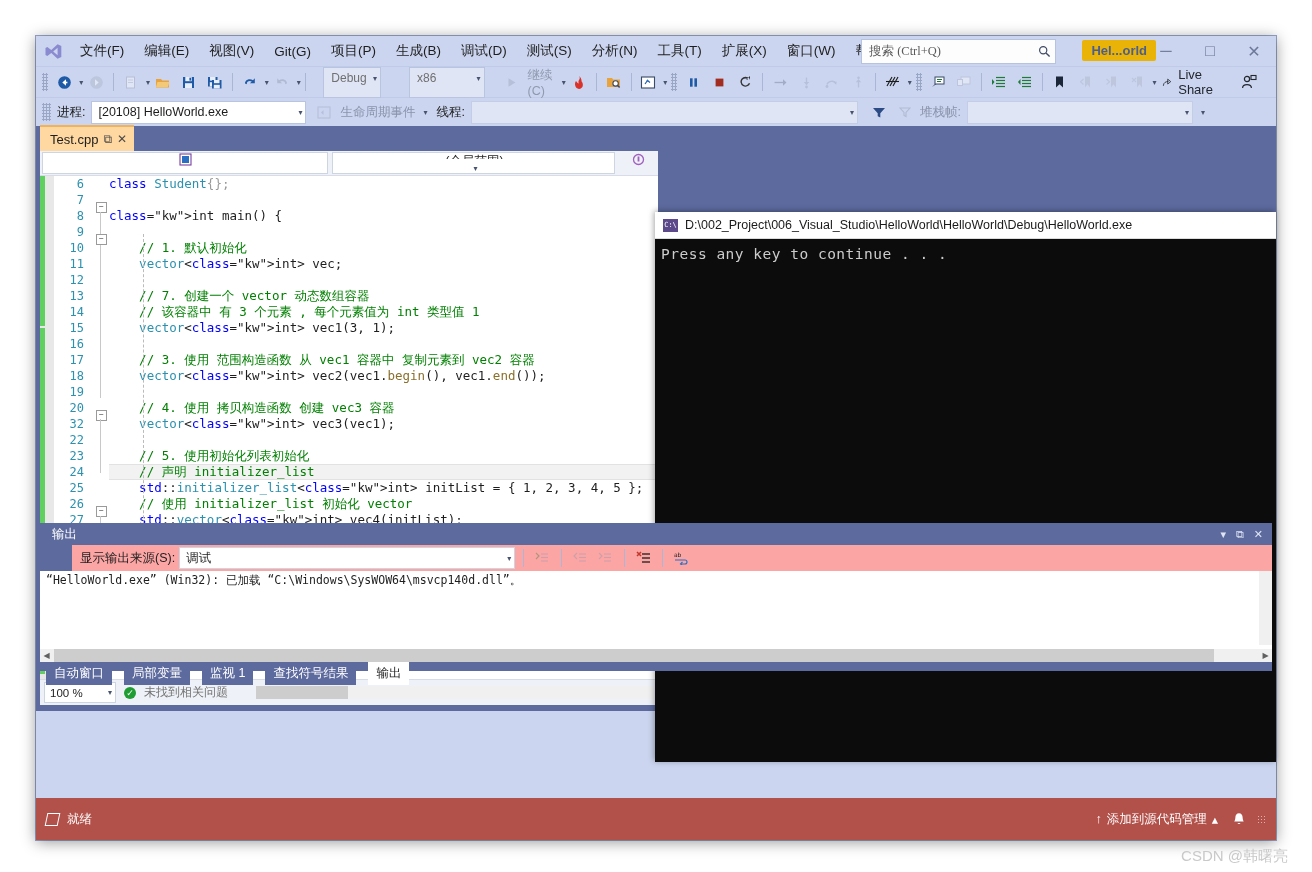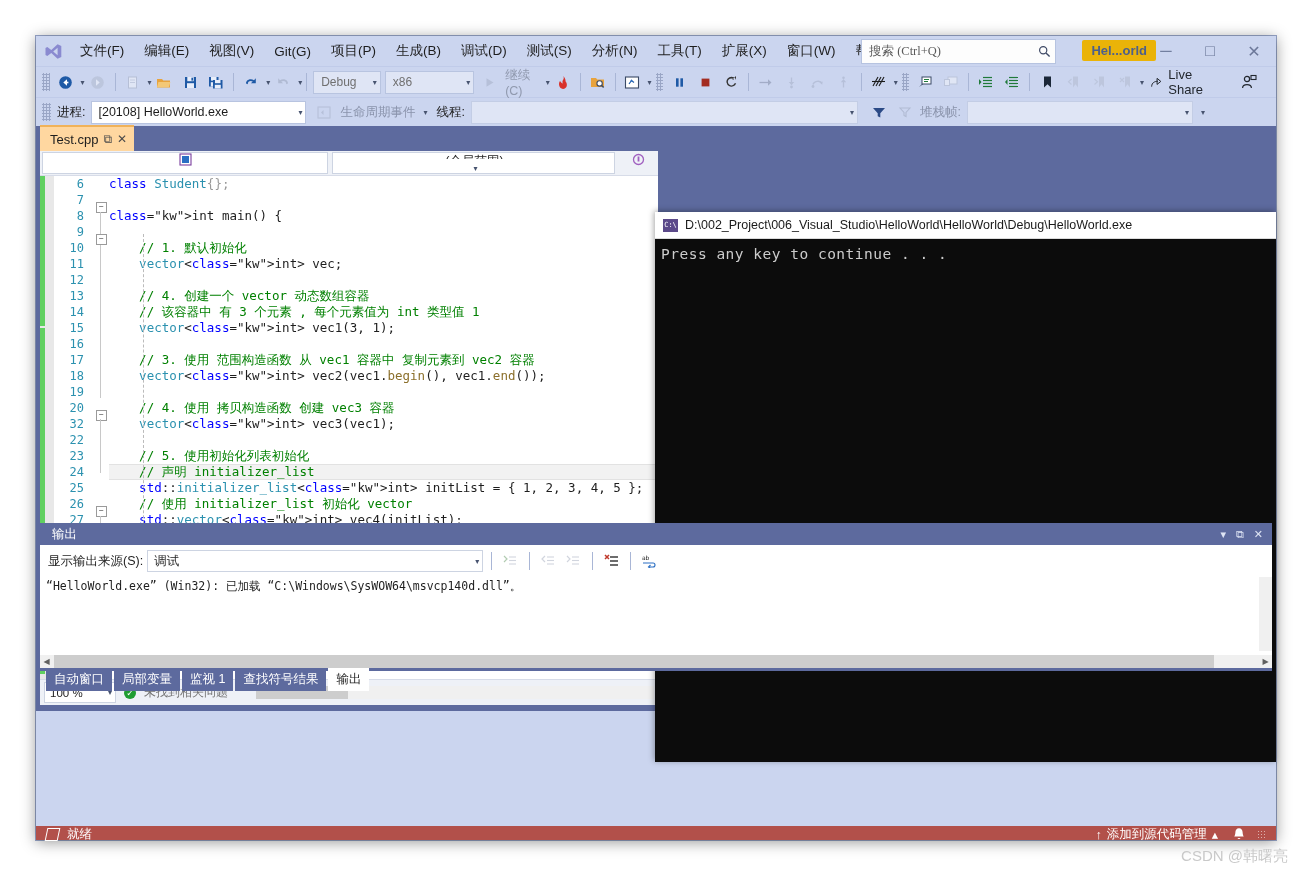--- a/index.html
+++ b/index.html
@@ -28,21 +28,21 @@
     border-top:1px solid #c0cbe9;}
   .grip{width:9px;height:18px;margin:0 3px 0 4px;
     background-image:radial-gradient(circle,#9aa6c6 1px,transparent 1.2px);
     background-size:3px 3px;}
   .tb{height:22px;min-width:22px;display:flex;align-items:center;justify-content:center;
     padding:0 2px;color:#2b4a86;font-size:13px;}
   .tb.dis{opacity:.42;}
   .sep{width:1px;height:18px;background:#a9b6d6;margin:0 4px;}
   .caret{font-size:8px;color:#47536f;margin-left:2px;}
   .combo{height:21px;background:#dfe5f5;border:1px solid #b8c4e0;font-size:12px;color:#707070;
-    display:flex;align-items:center;padding:0 3px 0 7px;margin:0 2px;}
+    display:flex;align-items:center;padding:0 3px 8px 7px;margin:0 14px;}
   .combo .cv{flex:1;white-space:nowrap;overflow:hidden;}
   .combo.w1{width:66px;}
   .combo.w2{width:92px;}
   .tb-lbl{font-size:12.5px;color:#9099ae;padding:0 3px;}
   .liveshare{display:flex;align-items:center;gap:5px;font-size:13px;color:#22272e;padding:0 6px;}
 
   
   .dbgbar{height:28px;background:#cbd5ef;display:flex;align-items:center;padding-left:2px;
     border-top:1px solid #c0cbe9;}
   .dlabel{font-size:12.5px;color:#1c1c1c;padding:0 6px 0 3px;white-space:nowrap;}
@@ -110,43 +110,43 @@
     display:flex;align-items:center;justify-content:center;font-family:"DejaVu Sans Mono",monospace;}
   .console-path{font-size:12.5px;color:#1a1a1a;white-space:nowrap;overflow:hidden;}
   .console-body{padding:6px 4px 0 6px;color:#cccccc;font-family:"DejaVu Sans Mono","Liberation Mono",monospace;
     font-size:14.5px;line-height:19px;letter-spacing:.5px;}
 
   
   .outpanel{position:absolute;left:4px;bottom:40px;width:1232px;height:148px;background:#5d6a9e;}
   .outhdr{height:22px;display:flex;align-items:center;padding:0 4px;}
   .outhdr .t{font-size:12.5px;color:#ffffff;flex:1;padding-left:8px;}
   .outhdr .ic{color:#dfe5f5;font-size:11px;padding:0 5px;}
-  .outtools{height:32px;background:#ffffff;display:flex;align-items:center;gap:4px;padding:0 4px;}
+  .outtools{height:26px;background:#fca5a5;display:flex;align-items:center;gap:4px;padding:0 4px;margin-left:32px;}
   .outtools .lb{font-size:12.5px;color:#1e1e1e;padding-left:4px;}
   .srccombo{width:325px;height:20px;background:#ffffff;border:1px solid #cdd4e2;font-size:12.5px;
     display:flex;align-items:center;padding:0 3px 0 6px;color:#1e1e1e;}
   .srccombo .cv{flex:1;}
   .otb{width:21px;height:20px;display:flex;align-items:center;justify-content:center;font-size:12px;color:#4a5570;}
   .otb.dis{opacity:.4;}
   .outtext{height:74px;background:#ffffff;position:relative;overflow:hidden;
     font-family:"DejaVu Sans Mono","Liberation Mono",monospace;font-size:11.5px;color:#1e1e1e;padding:2px 6px;}
   .outline{line-height:15px;white-space:pre;}
   .out-vscroll{position:absolute;right:0;top:0;width:13px;height:74px;background:#f0f0f0;}
   .out-hscroll{height:13px;background:#f0f0f0;position:relative;}
   .out-hscroll .thumb{position:absolute;left:14px;top:0;width:1160px;height:13px;background:#cdcdcd;}
   .out-hscroll .arr{position:absolute;top:0;width:13px;height:13px;font-size:8px;color:#606060;
     display:flex;align-items:center;justify-content:center;}
 
-  .btabs{height:22px;display:flex;align-items:flex-start;gap:2px;padding-left:6px;}
+  .btabs{height:22px;display:flex;align-items:flex-start;gap:12px;padding-left:6px;}
   .btab{font-size:12.5px;color:#ffffff;padding:3px 8px;background:#5d6a9e;}
   .btab.active{background:#ffffff;color:#1e1e1e;}
 
   
-  .statusbar{position:absolute;left:0;bottom:0;width:1240px;height:14px;background:#b2504a;
-    display:flex;align-items:flex-start;color:#ffffff;font-size:12.5px;}
+  .statusbar{position:absolute;left:0;bottom:0;width:1240px;height:42px;background:#b2504a;
+    display:flex;align-items:center;color:#ffffff;font-size:12.5px;}
   .sb-left{display:flex;align-items:center;gap:8px;padding-left:10px;flex:1;}
   .sb-sq{width:11px;height:11px;border:1.5px solid #ffffff;transform:skewX(-12deg);}
   .sb-right{display:flex;align-items:center;gap:8px;padding-right:10px;}
   .sb-item{display:flex;align-items:center;gap:5px;padding:0 3px;}
   .sb-grip{width:9px;height:9px;
     background-image:radial-gradient(circle,rgba(255,255,255,.55) .8px,transparent 1px);
     background-size:3px 3px;}
 
   .watermark{position:absolute;right:24px;bottom:6px;font-size:15px;color:#c9c9c9;
     font-family:"Liberation Sans",sans-serif;}
@@ -576,21 +576,21 @@
           </div>
           <div class="codecol">
             <div class="dashline" style="left:34px;top:58px;height:430px;"></div>
             <div class="cl" style="overflow:hidden;color:#999;"><span class="kw">class</span> <span class="typ">Student</span>{};</div>
             <div class="cl">&nbsp;</div>
             <div class="cl"><span <span="" class="kw">class</span>="kw"&gt;int main() {</div>
             <div class="cl">&nbsp;</div>
             <div class="cl">    <span class="cmt">// 1. 默认初始化</span></div>
             <div class="cl">    <span class="typ">vector</span>&lt;<span <span="" class="kw">class</span>="kw"&gt;int&gt; vec;</div>
             <div class="cl">&nbsp;</div>
-            <div class="cl">    <span class="cmt">// 4. 创建一个 vector 动态数组容器</span></div>
+            <div class="cl">    <span class="cmt">// 7. 创建一个 vector 动态数组容器</span></div>
             <div class="cl">    <span class="cmt">// 该容器中 有 3 个元素 , 每个元素值为 int 类型值 1</span></div>
             <div class="cl">    <span class="typ">vector</span>&lt;<span <span="" class="kw">class</span>="kw"&gt;int&gt; vec1(3, 1);</div>
             <div class="cl">&nbsp;</div>
             <div class="cl">    <span class="cmt">// 3. 使用 范围构造函数 从 vec1 容器中 复制元素到 vec2 容器</span></div>
             <div class="cl">    <span class="typ">vector</span>&lt;<span <span="" class="kw">class</span>="kw"&gt;int&gt; vec2(vec1.<span class="fn">begin</span>(), vec1.<span class="fn">end</span>());</div>
             <div class="cl">&nbsp;</div>
             <div class="cl">    <span class="cmt">// 4. 使用 拷贝构造函数 创建 vec3 容器</span></div>
             <div class="cl">    <span class="typ">vector</span>&lt;<span <span="" class="kw">class</span>="kw"&gt;int&gt; vec3(vec1);</div>
             <div class="cl">&nbsp;</div>
             <div class="cl">    <span class="cmt">// 5. 使用初始化列表初始化</span></div>

